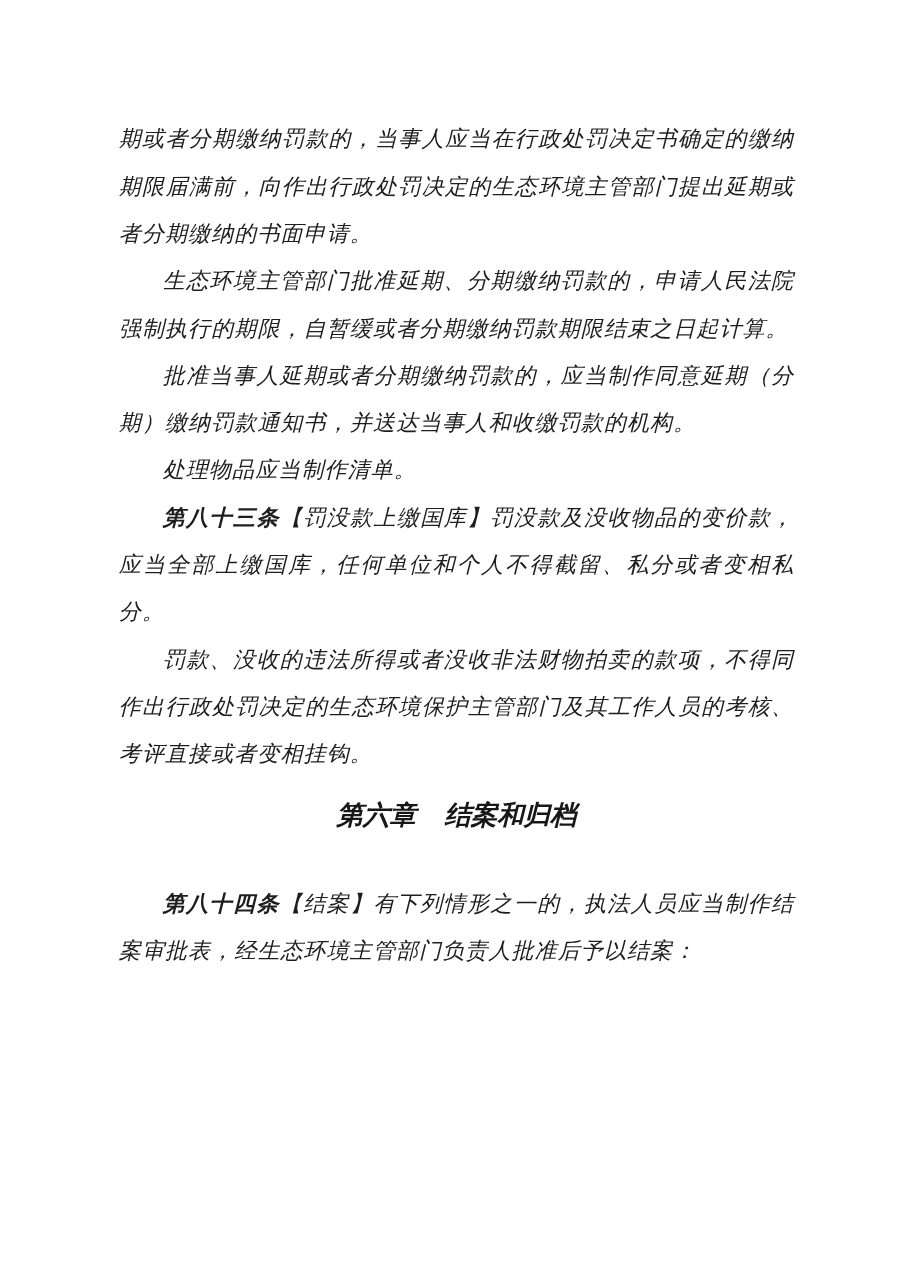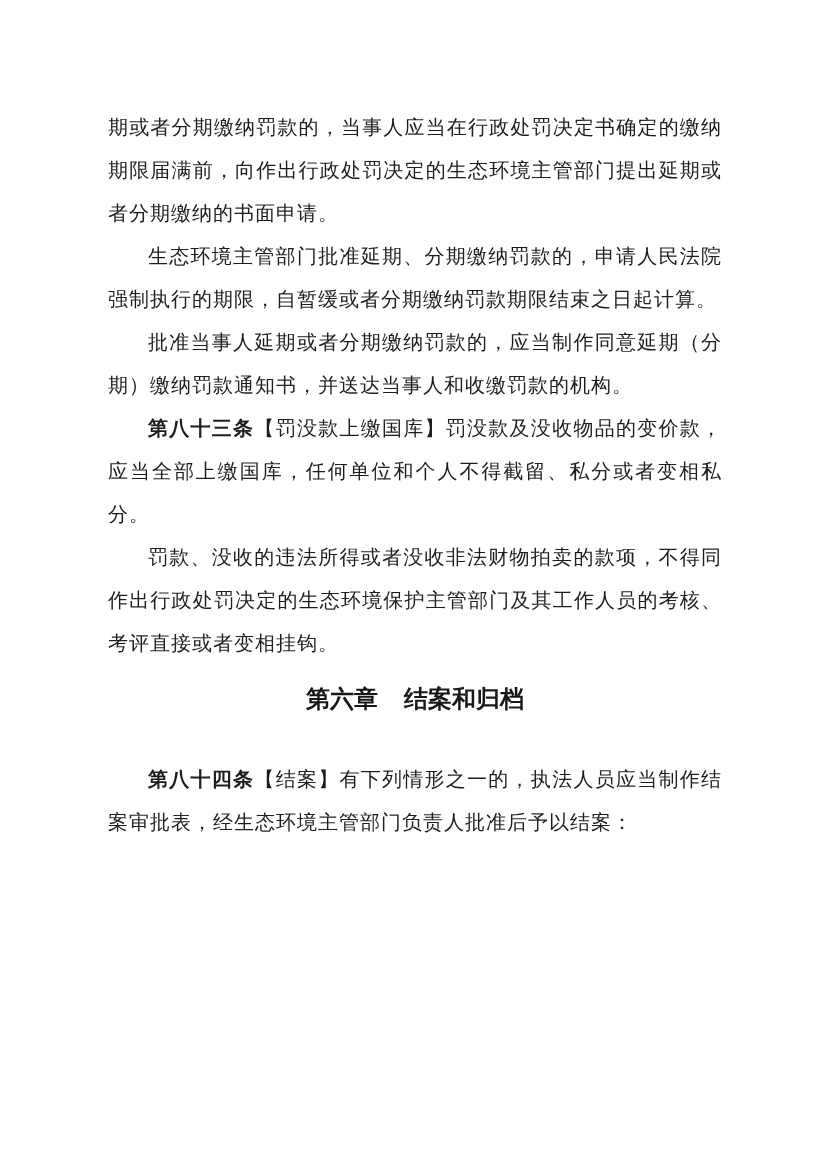--- a/index.html
+++ b/index.html
@@ -6,20 +6,21 @@
     margin: 0;
     padding: 0;
     background: #ffffff;
   }
   .page {
     position: relative;
     width: 826px;
     height: 1007px;
     background: #ffffff;
     overflow: hidden;
+    font-style: italic;
   }
   .content {
     position: absolute;
     left: 108px;
     top: 106px;
     width: 614px;
   }
   .para {
     margin: 0;
     font-family: "Liberation Serif", "DejaVu Serif", serif;
@@ -86,20 +87,23 @@
     <p class="para">
       <span>生态环境主管部门批准延期、分期缴纳罚款的，申请人民法院强制执行的期限，自暂缓或者分期缴纳罚款期限结束之日起计算。</span>
     </p>
 
     <p class="para">
       <span>批准当事人延期或者分期缴纳罚款的，应当制作同意延期（分期）缴纳罚款通知书，并送达当事人和收缴罚款的机构。</span>
     </p>
 
 
 
+    <p class="para">
+      <span>处理物品应当制作清单。</span>
+    </p>
 
     <p class="para">
       <span class="bold-term">第八十三条</span><span>【罚没款上缴国库】罚没款及没收物品的变价款，应当全部上缴国库，任何单位和个人不得截留、私分或者变相私分。</span>
     </p>
 
     <p class="para">
       <span>罚款、没收的违法所得或者没收非法财物拍卖的款项，不得同作出行政处罚决定的生态环境保护主管部门及其工作人员的考核、考评直接或者变相挂钩。</span>
     </p>
 
     <h2 class="chapter-heading">

